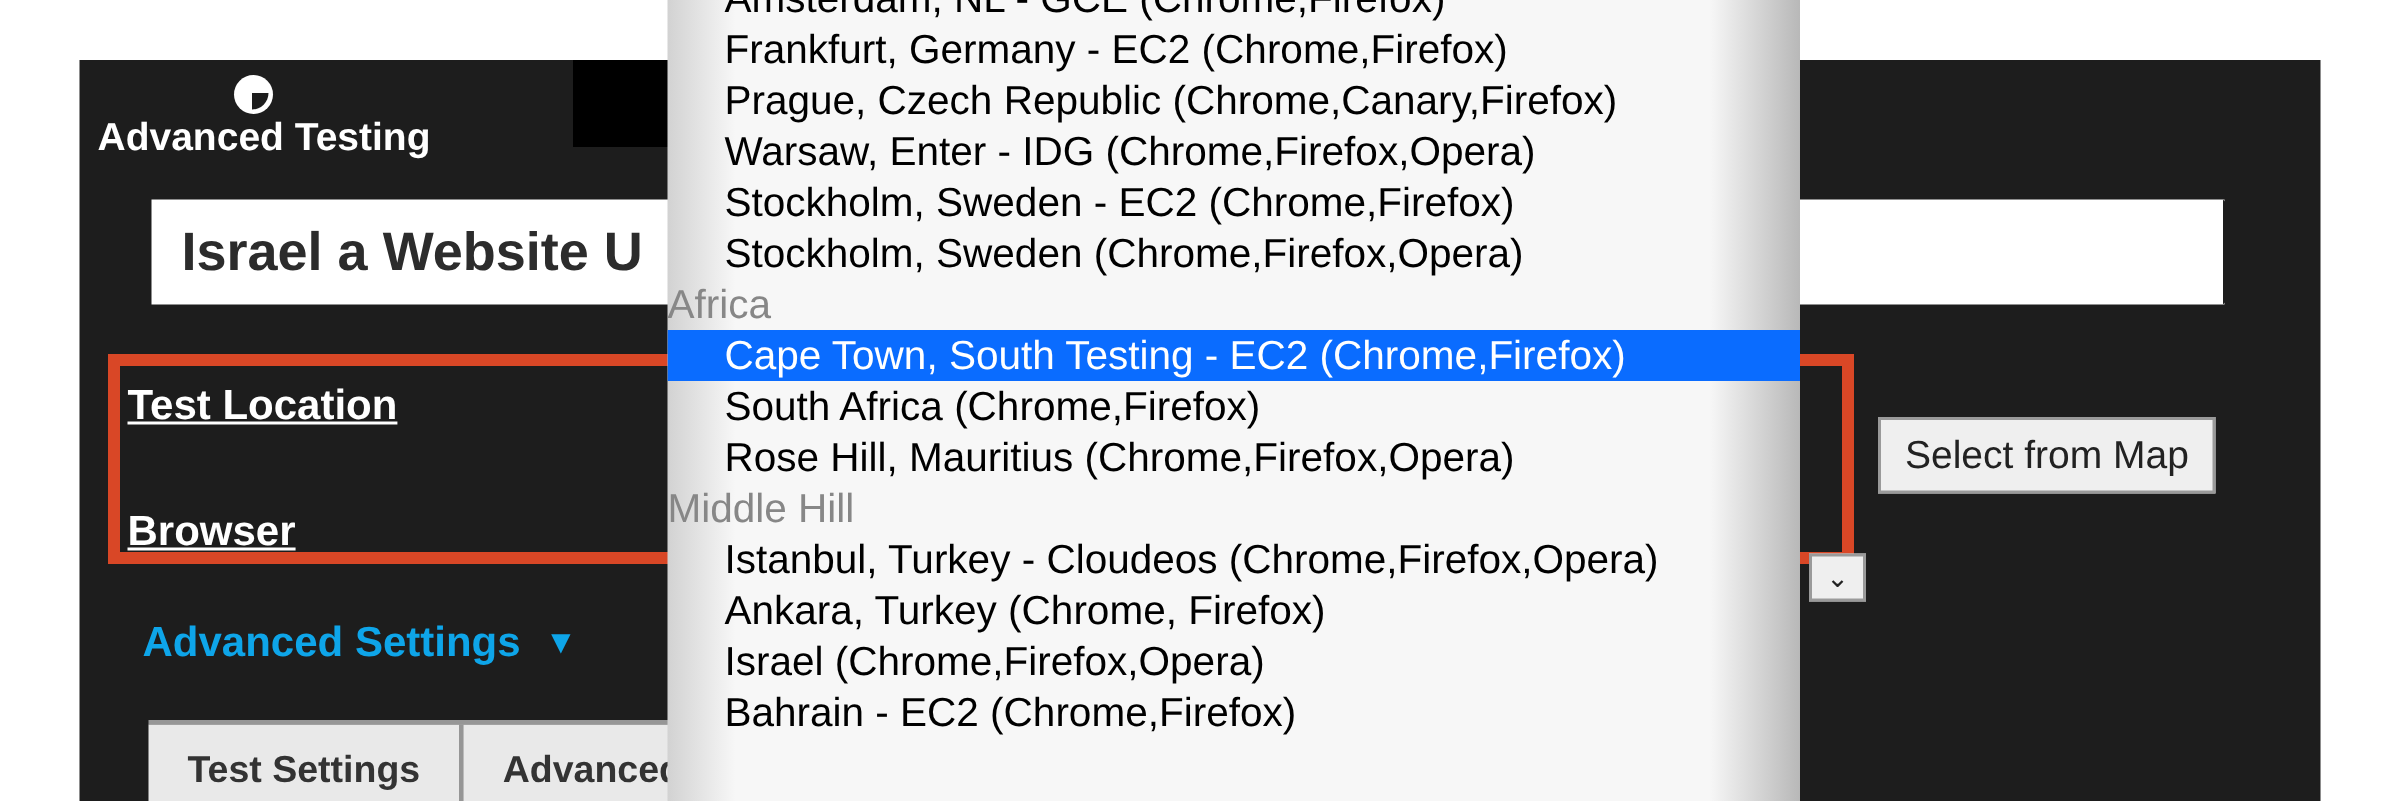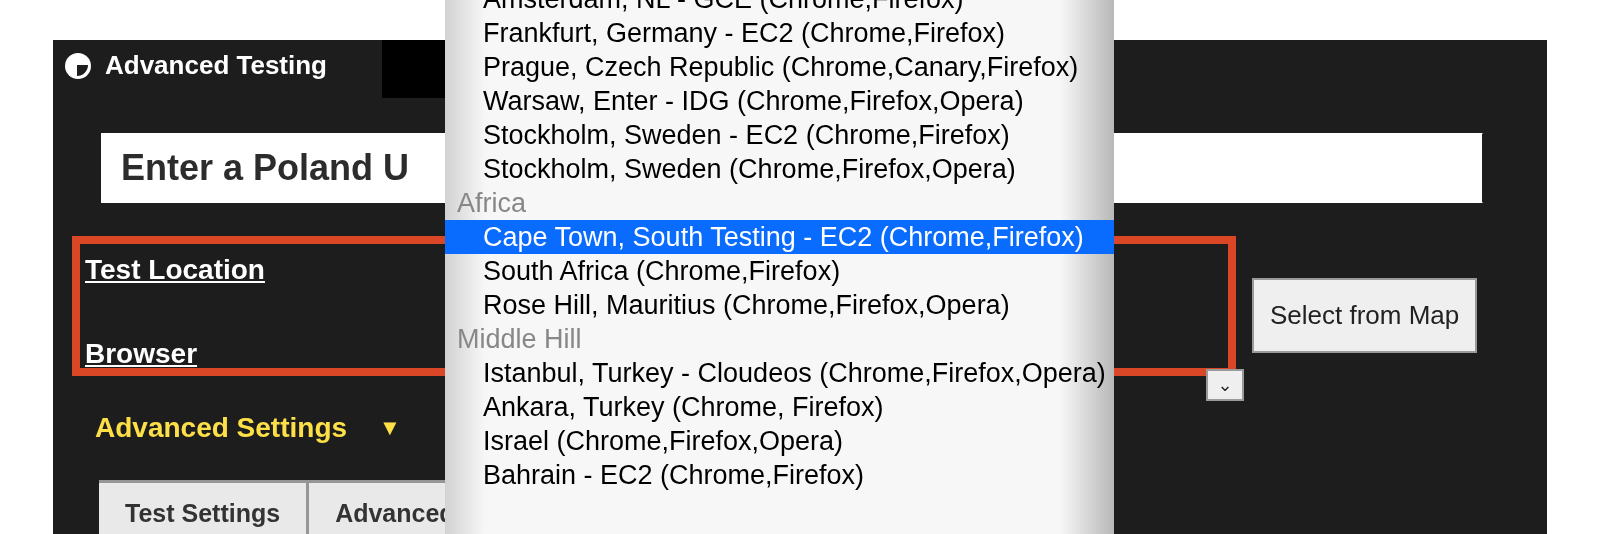--- a/index.html
+++ b/index.html
@@ -23,20 +23,21 @@
 
     .tab-header {
       position: absolute;
       left: 12px;
       top: 10px;
       display: flex;
       align-items: center;
       color: #fff;
       font-size: 26px;
       font-weight: 700;
+      flex-direction: column;
     }
     .tab-header .icon-circle {
       width: 26px; height: 26px;
       border-radius: 50%;
       background: #fff;
       margin-right: 14px;
       position: relative;
     }
     .tab-header .icon-circle::after {
       content: "";
@@ -91,26 +92,26 @@
       font-weight: 700;
       text-decoration: underline;
     }
     .fl-location { left: 32px; top: 214px; }
     .fl-browser { left: 32px; top: 298px; }
 
     .adv-settings {
       position: absolute;
       left: 42px;
       top: 372px;
-      color: #fde047;
+      color: #0ea5e9;
       font-size: 28px;
       font-weight: 700;
       display: flex;
       align-items: center;
-      gap: 32px;
+      gap: 16px;
     }
     .caret-down { font-size: 22px; }
 
     .tab-bar {
       position: absolute;
       left: 46px;
       top: 440px;
       display: flex;
       border-top: 3px solid #969696;
     }
@@ -122,21 +123,21 @@
       padding: 16px 26px;
       border-right: 3px solid #969696;
     }
 
     .map-btn {
       position: absolute;
       left: 1199px;
       top: 238px;
       background: #efefef;
       border: 2px solid #9a9a9a;
-      padding: 20px 16px;
+      padding: 8px 16px;
       font-size: 26px;
       color: #222;
       font-family: inherit;
     }
 
     .browser-select {
       position: absolute;
       left: 1153px;
       top: 329px;
       width: 38px;
@@ -156,35 +157,34 @@
       width: 1164px;
       height: 140px;
       border: 8px solid #d94726;
       pointer-events: none;
     }
 
     .dropdown {
       position: absolute;
       left: 445px;
       top: 0;
-      width: 669px;
+      width: 755px;
       height: 534px;
       background: linear-gradient(90deg, #d2d2d2 0%, #f7f7f7 6%, #f7f7f7 92%, #b8b8b8 100%);
       overflow: hidden;
     }
     .dd-item, .dd-group {
       font-family: "Helvetica Neue", Helvetica, Arial, sans-serif;
       font-size: 27px;
       line-height: 34px;
       white-space: nowrap;
       color: #000;
     }
     .dd-group {
       color: #878787;
-      padding-left: 12px;
     }
     .dd-item {
       padding-left: 38px;
     }
     .dd-item.selected {
       background: #0a6cff;
       color: #fff;
     }
 
     .dd-content { position: absolute; left: 0; right: 0; top: -18px; }
@@ -195,21 +195,21 @@
 <div class="panel">
 
   <div class="tab-header">
     <span class="icon-circle"></span>
     <span>Advanced Testing</span>
   </div>
 
   <div class="dark-block"></div>
 
   <div class="url-bar">
-    <span class="url-label">Enter a Poland U</span>
+    <span class="url-label">Israel a Website U</span>
   </div>
 
   <div class="arrow-right"></div>
 
   <div class="field-label fl-location">Test Location</div>
   <div class="field-label fl-browser">Browser</div>
 
   <div class="adv-settings">
     <span>Advanced Settings</span>
     <span class="caret-down">▼</span>

